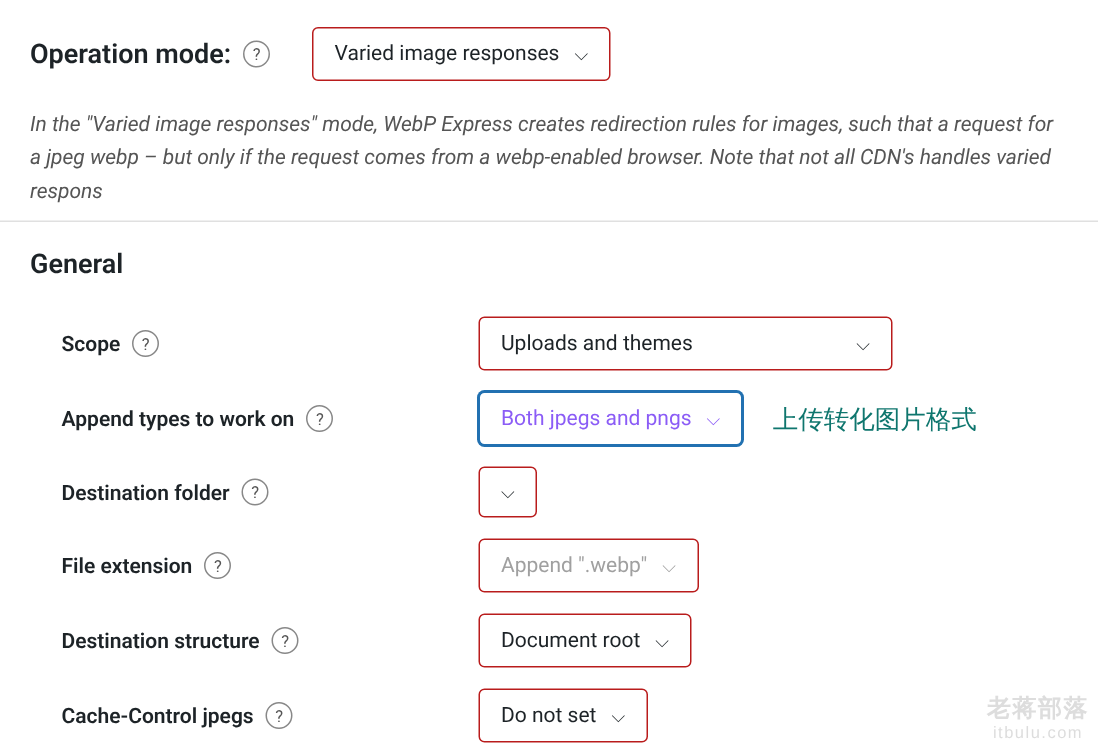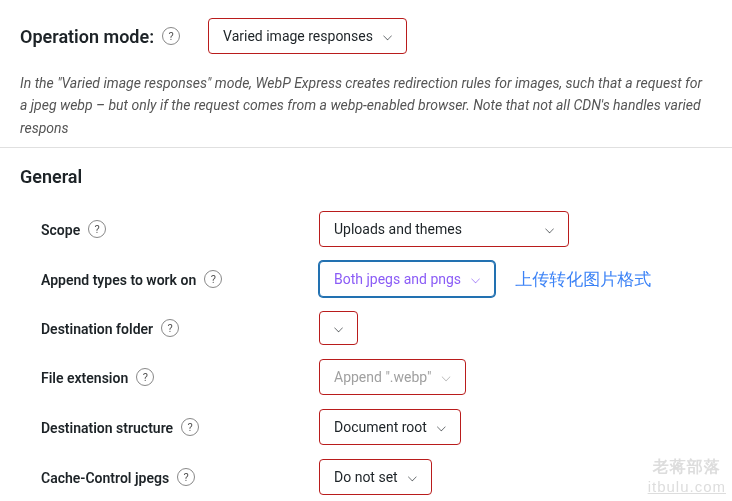--- a/index.html
+++ b/index.html
@@ -49,21 +49,21 @@
       align-items: center;
       padding: 9px 14px;
       border: 1px solid #b91c1c;
       border-radius: 4px;
       background: #fff;
       font-size: 14px;
       cursor: pointer;
       gap: 10px;
       min-height: 20px;
     }
-    .select-box.wide { width: 250px; justify-content: space-between; }
+    .select-box.wide { width: 276px; justify-content: space-between; }
     .select-box.selected {
       border: 1px solid #2271b1;
       color: #8b5cf6;
       box-shadow: 0 0 0 1px #2271b1;
     }
     .select-box.disabled {
       color: #a0a0a0;
       cursor: default;
     }
     .chevron {
@@ -89,42 +89,41 @@
     .field-label {
       width: 278px;
       font-weight: 600;
       display: flex;
       align-items: flex-end;
       gap: 8px;
       font-size: 14px;
       margin-left: 21px;
     }
     .annotation {
-      color: #3b82f6;
+      color: #0f766e;
       font-size: 17px;
       margin-left: 20px;
     }
     .watermark {
       position: fixed;
       right: 6px;
       bottom: 6px;
       text-align: center;
       color: #ddd;
       pointer-events: none;
       font-family: sans-serif;
     }
     .watermark .wm-top {
       font-size: 16px;
       font-weight: bold;
       letter-spacing: 1px;
     }
     .watermark .wm-bottom {
-      font-size: 15px;
+      font-size: 11px;
       letter-spacing: 1px;
-      text-decoration: underline;
     }
   </style>
 </head>
 <body>
 
 <div class="section top-section">
   <div class="mode-row">
     <div class="mode-label">
       <span>Operation mode:</span>
       <span class="help-icon">?</span>

